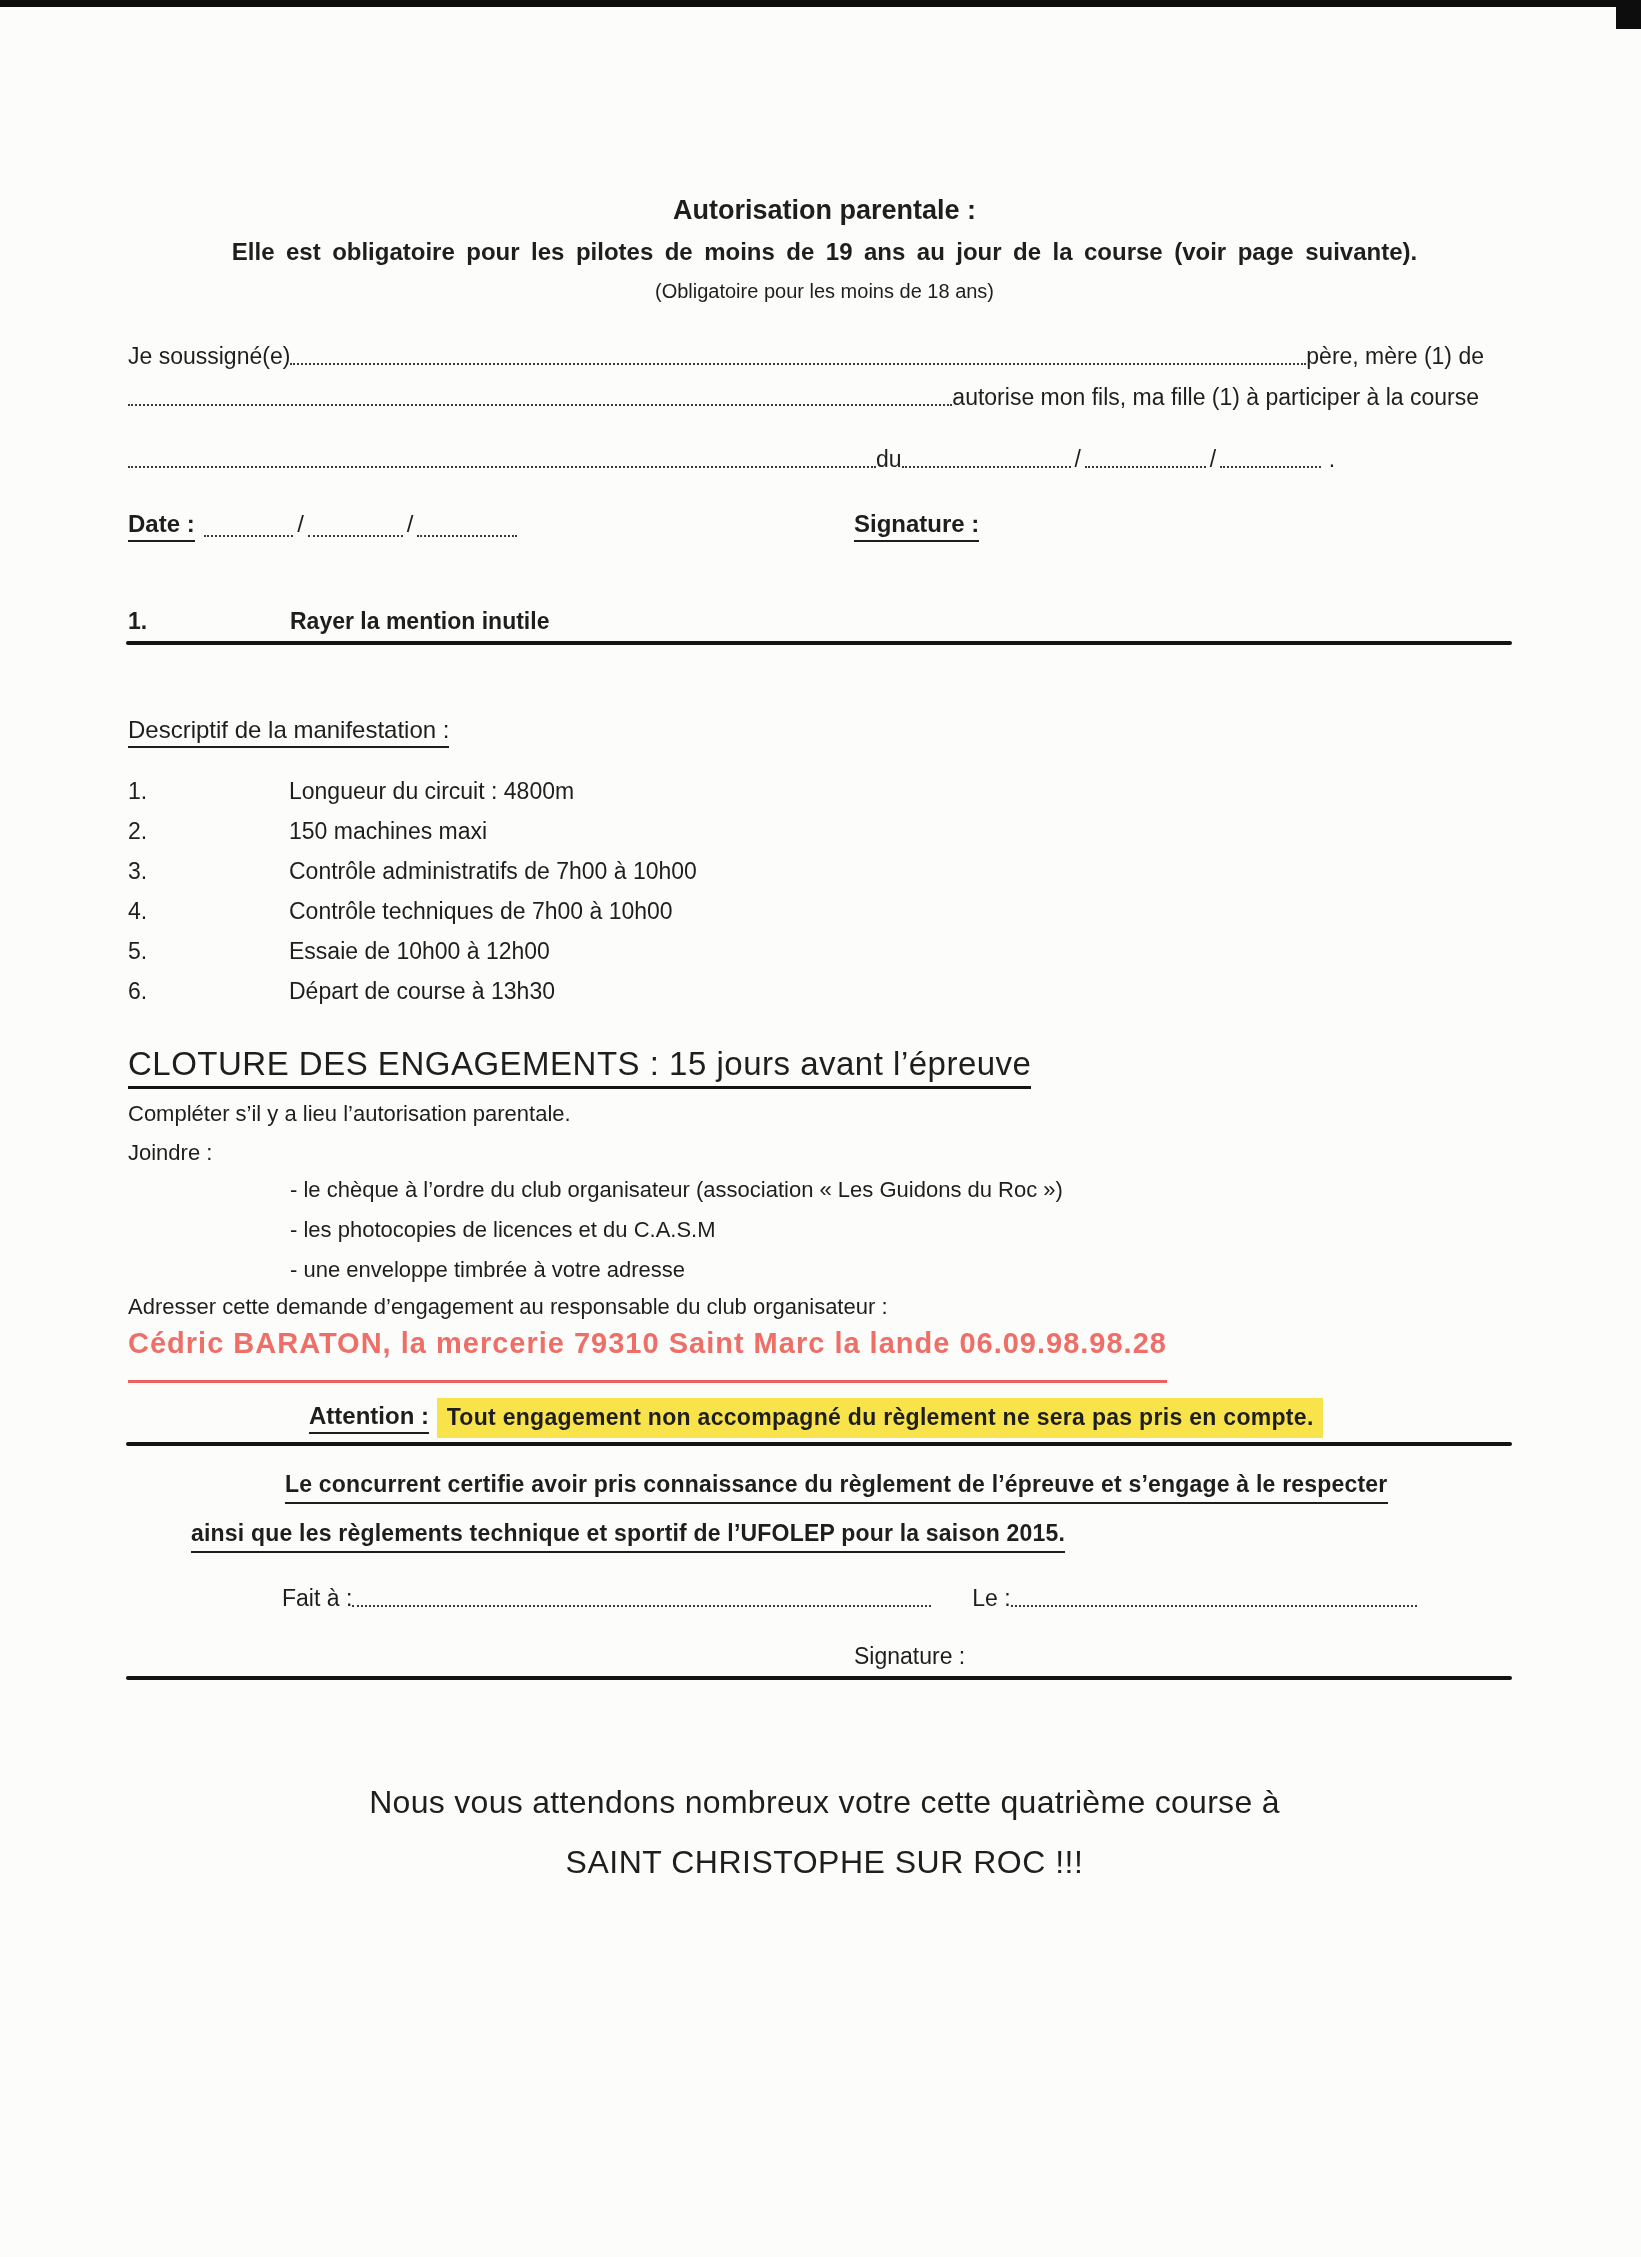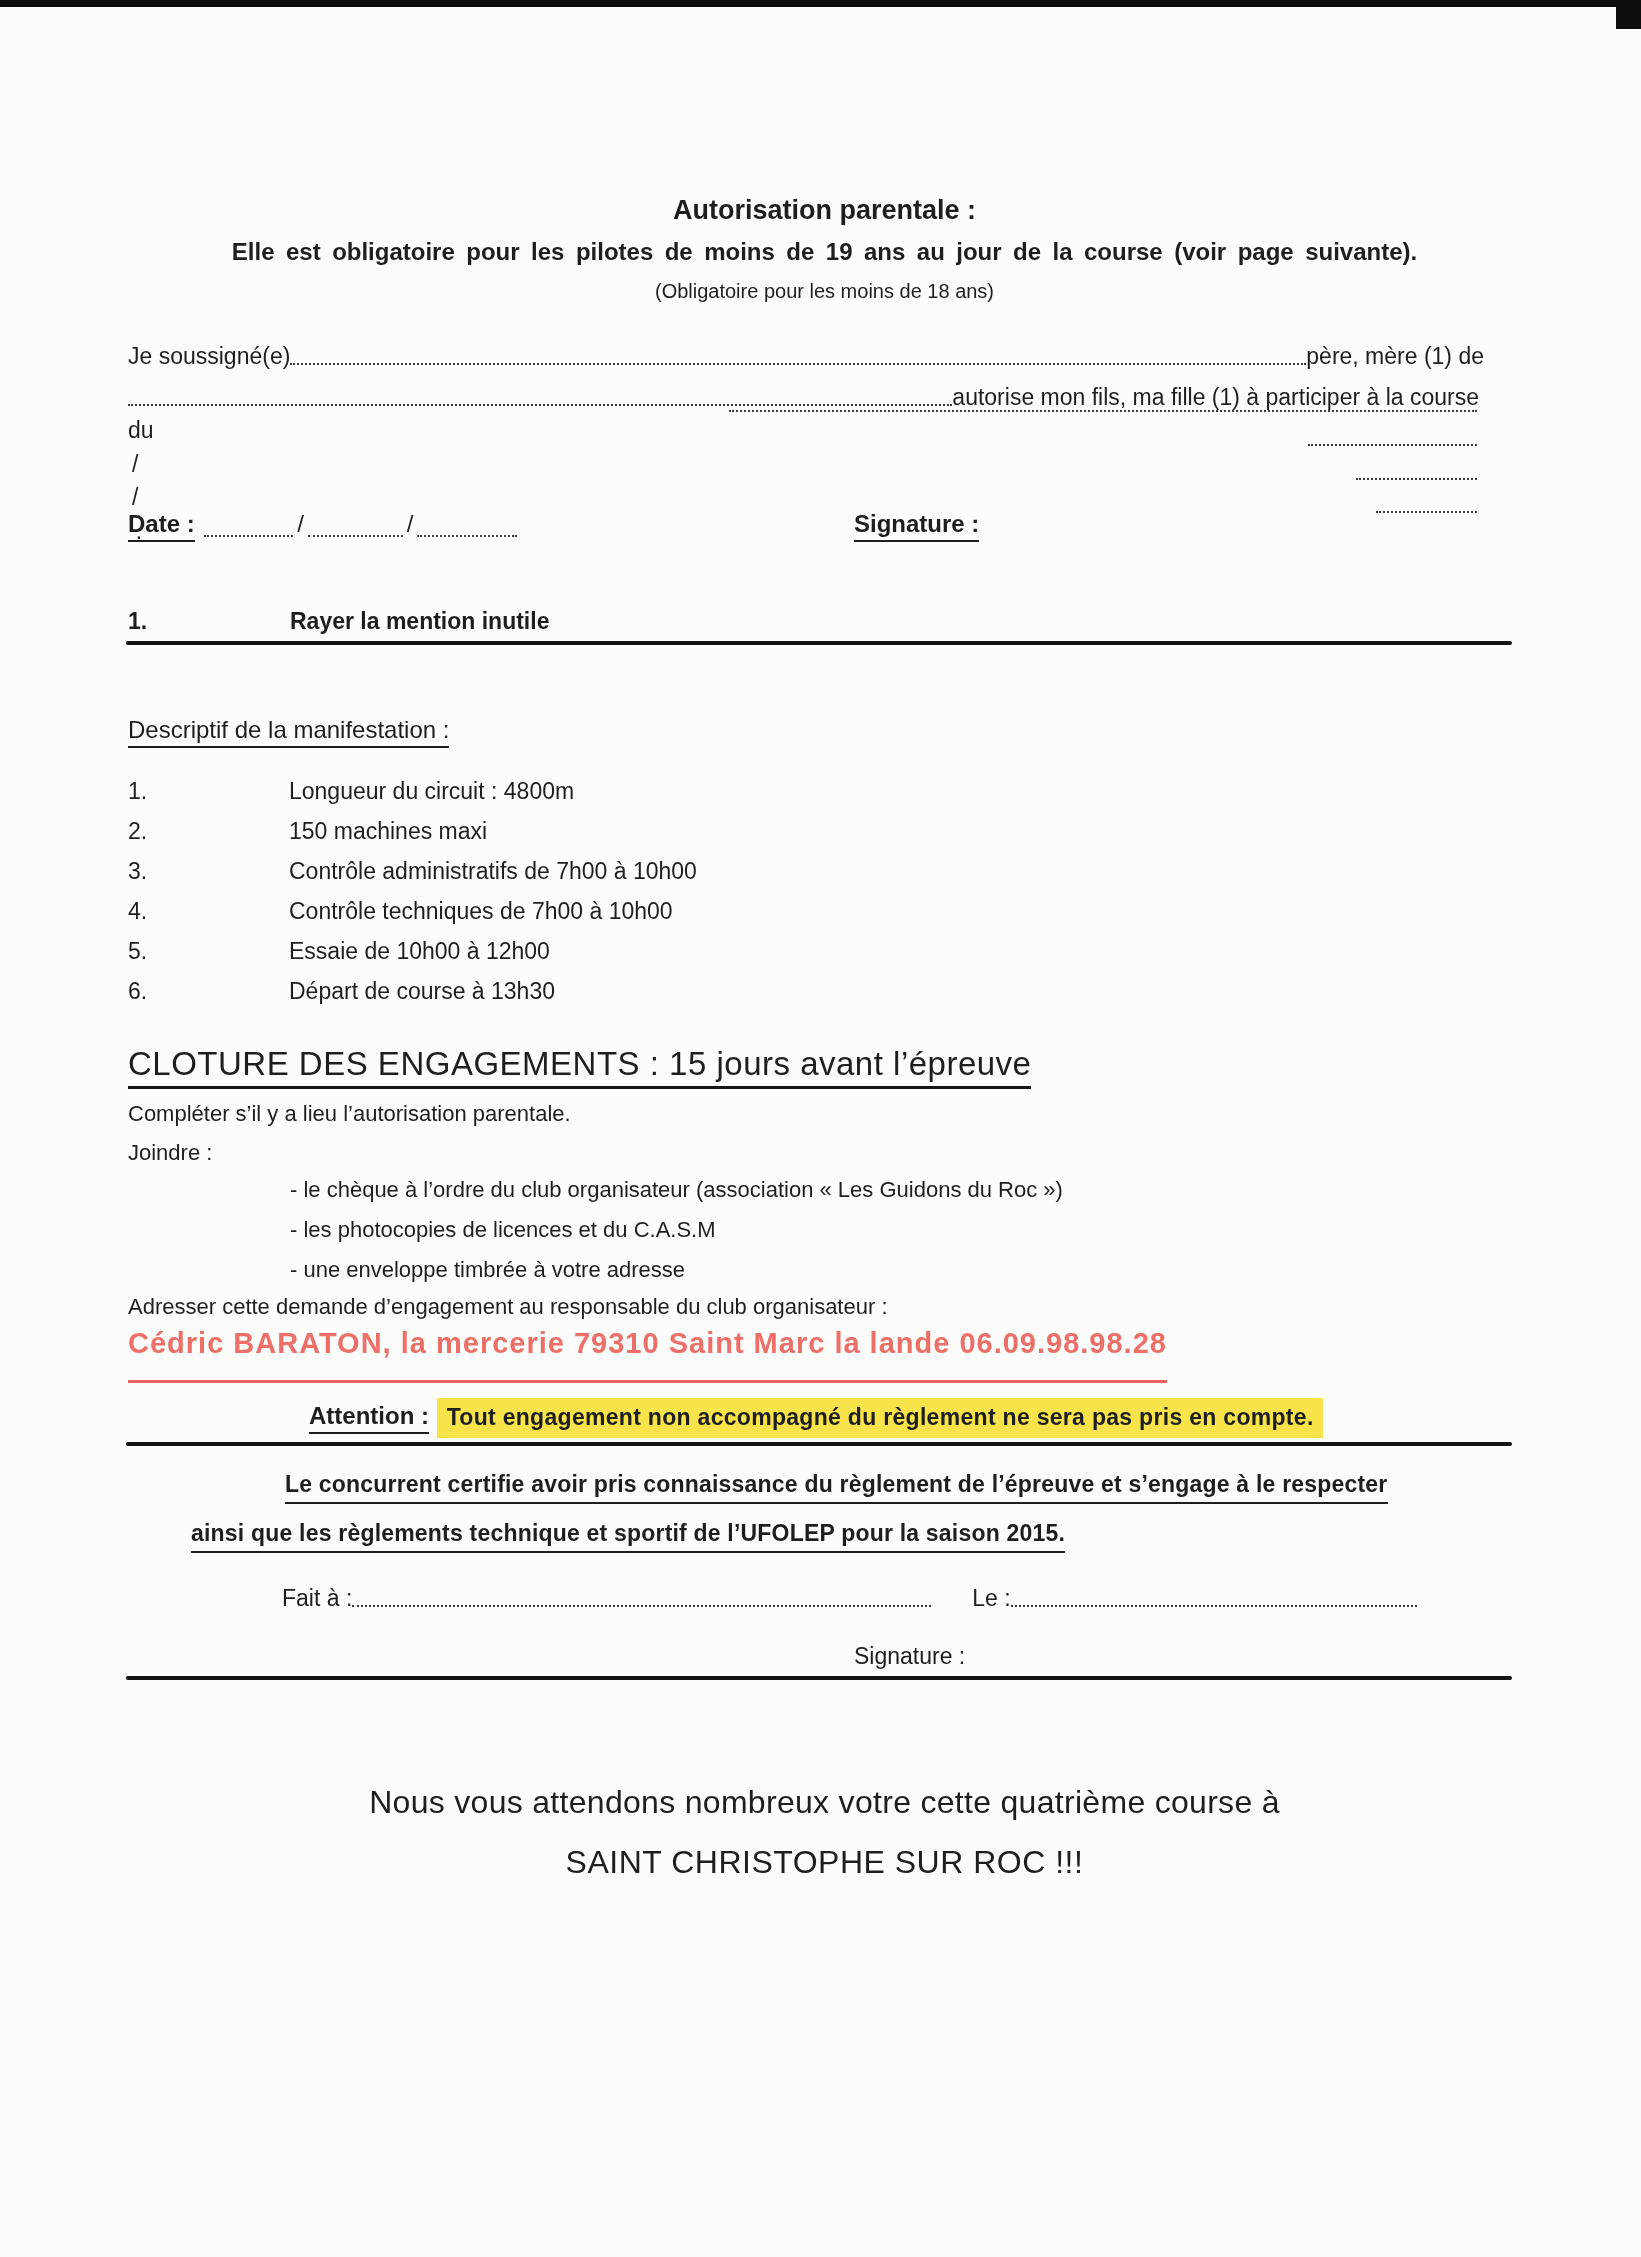--- a/index.html
+++ b/index.html
@@ -21,21 +21,21 @@
   .scan-top { position:absolute; top:0; left:0; width:100%; height:6.8px; background:#0d0d0d; }
   .scan-corner { position:absolute; top:5.8px; right:0; width:25px; height:23px; background:#0d0d0d; }
 
   .doc-title { top:195px; font-size:27px; }
   .doc-subtitle { top:238px; font-size:24px; word-spacing:4.8px; }
   .doc-note { top:280px; font-size:20px; }
 
   .decl { font-size:23px; }
   .decl-1 { top:343px; left:128px; right:157px; }
   .decl-2 { top:384px; left:128px; right:162px; }
-  .decl-3 { top:410px; left:128px; right:164px;flex-direction:column; }
+  .decl-3 { top:446px; left:128px; right:164px; }
   .seg { border-bottom:2.9px dotted #3a3a3a; align-self:flex-end; margin-bottom:4.8px; height:0; }
   .slash { padding:0 3.9px; }
 
   .date-row { top:510px; left:128px; font-size:24px; }
   .sig-1 { top:510px; left:854px; font-size:24px; }
 
   .mention-num { top:608px; left:128px; font-size:23px; }
   .mention-text { top:608px; left:290px; font-size:23px; }
   .rule-1 { top:641px; }
 

